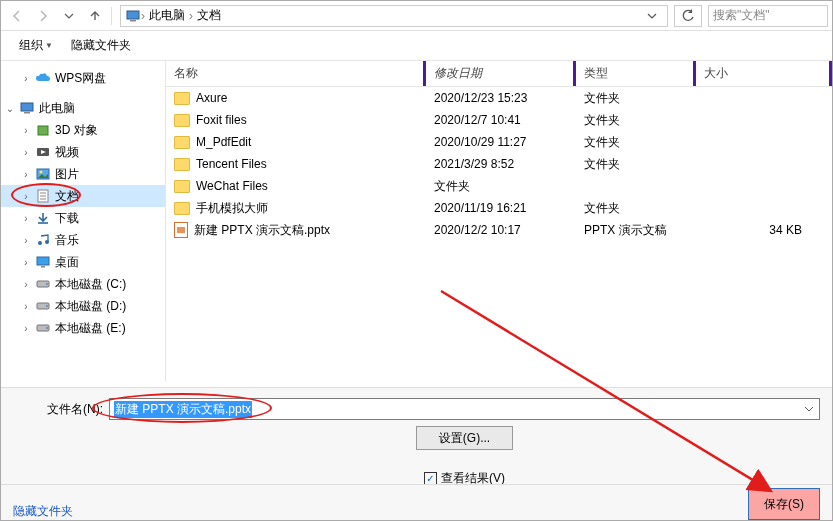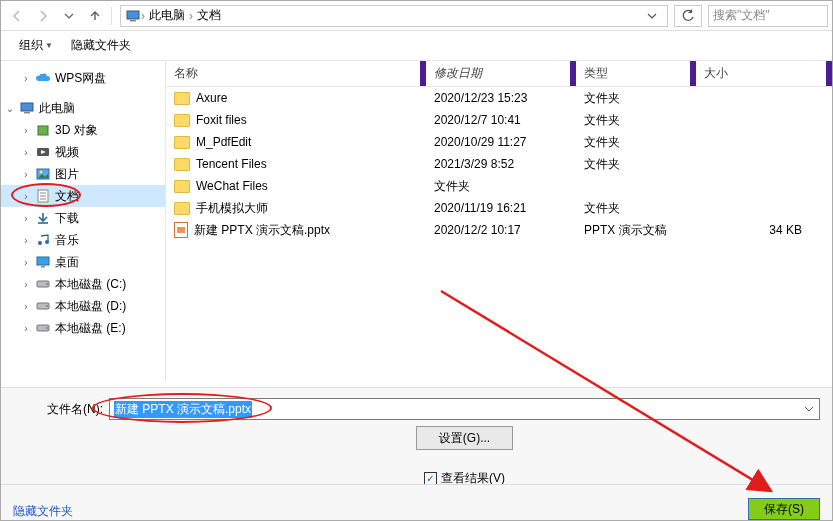--- a/index.html
+++ b/index.html
@@ -29,21 +29,21 @@
   .tree-item { display:flex; align-items:center; height:22px; padding-left:4px; gap:4px; position:relative;}
   .tree-item.indent1 { padding-left:20px; }
   .exp { width:10px; text-align:center; color:#666; font-size:10px;}
   .ticon { width:16px; height:16px; display:flex; align-items:center; justify-content:center;}
   .tree-item.selected { background:#cde8ff; }
   .tree-item .label { white-space:nowrap; }
   .circle-mark { position:absolute; border:2px solid #e21b1b; border-radius:50%; pointer-events:none;}
   
   .filepane { flex:1; position:relative;}
   .cols { display:flex; height:26px; align-items:center; border-bottom:1px solid #e6e6e6; color:#444;}
-  .col { padding:0 8px; border-right:6px solid #4c1d95; height:100%; display:flex; align-items:center;}
+  .col { padding:0 8px; border-right:3px solid #4c1d95; height:100%; display:flex; align-items:center;}
   .c-name { width:260px;} .c-date{width:150px;font-style:italic;} .c-type{width:120px;} .c-size{flex:1;}
   .rows { }
   .row { display:flex; height:22px; align-items:center;}
   .row .cell { padding:0 8px; }
   .cell.name{width:260px; display:flex; align-items:center; gap:6px;} .cell.date{width:150px;} .cell.type{width:120px;} .cell.size{flex:1; text-align:right; padding-right:30px;}
   .folder-ico { width:16px; height:13px; background:#ffd96a; border:1px solid #e0b93e; border-radius:1px;}
   .pptx-ico { width:14px; height:16px; background:#fff; border:1px solid #d07030; position:relative;}
   .pptx-ico:after{content:"";position:absolute;left:2px;top:4px;width:8px;height:6px;background:#e8935a;}
   
   
@@ -55,21 +55,21 @@
   .finput .highlight { background:#3399ff; color:#fff; padding:0 1px;}
   .finput .dd { position:absolute; right:2px; top:2px; bottom:2px; width:16px; display:flex; align-items:center; justify-content:center; color:#555;}
   .brow { display:flex; align-items:center; margin-top:6px; gap:20px; padding-left:96px;flex-direction:column;}
   .btn { height:24px; border:1px solid #999; background:#e9e9e9; padding:0 22px; display:flex; align-items:center; justify-content:center;}
   .chk { display:flex; align-items:center; gap:4px;}
   .chkbox { width:13px; height:13px; border:1px solid #333; display:flex; align-items:center; justify-content:center; font-size:10px; color:#1060c0;}
   .link { color:#14532d; display:flex; align-items:center; gap:2px;}
   .link .caret{font-size:8px;}
   
   .footer { position:absolute; bottom:0; left:0; right:0; height:36px; border-top:1px solid #ddd; background:#f7f7f7; display:flex; align-items:flex-end; padding:0 12px;}
-  .footer .save { margin-left:auto; height:22px; width:72px; border:1px solid #2f6fb3; background:#84cc16; display:flex; align-items:center; justify-content:center;}
+  .footer .save { margin-left:auto; height:32px; width:72px; border:1px solid #2f6fb3; background:#fca5a5; display:flex; align-items:center; justify-content:center;}
   
   
   .arrow-svg { position:absolute; pointer-events:none; }
   
   
   svg { display:block; }
 </style>
 </head>
 <body>
 

